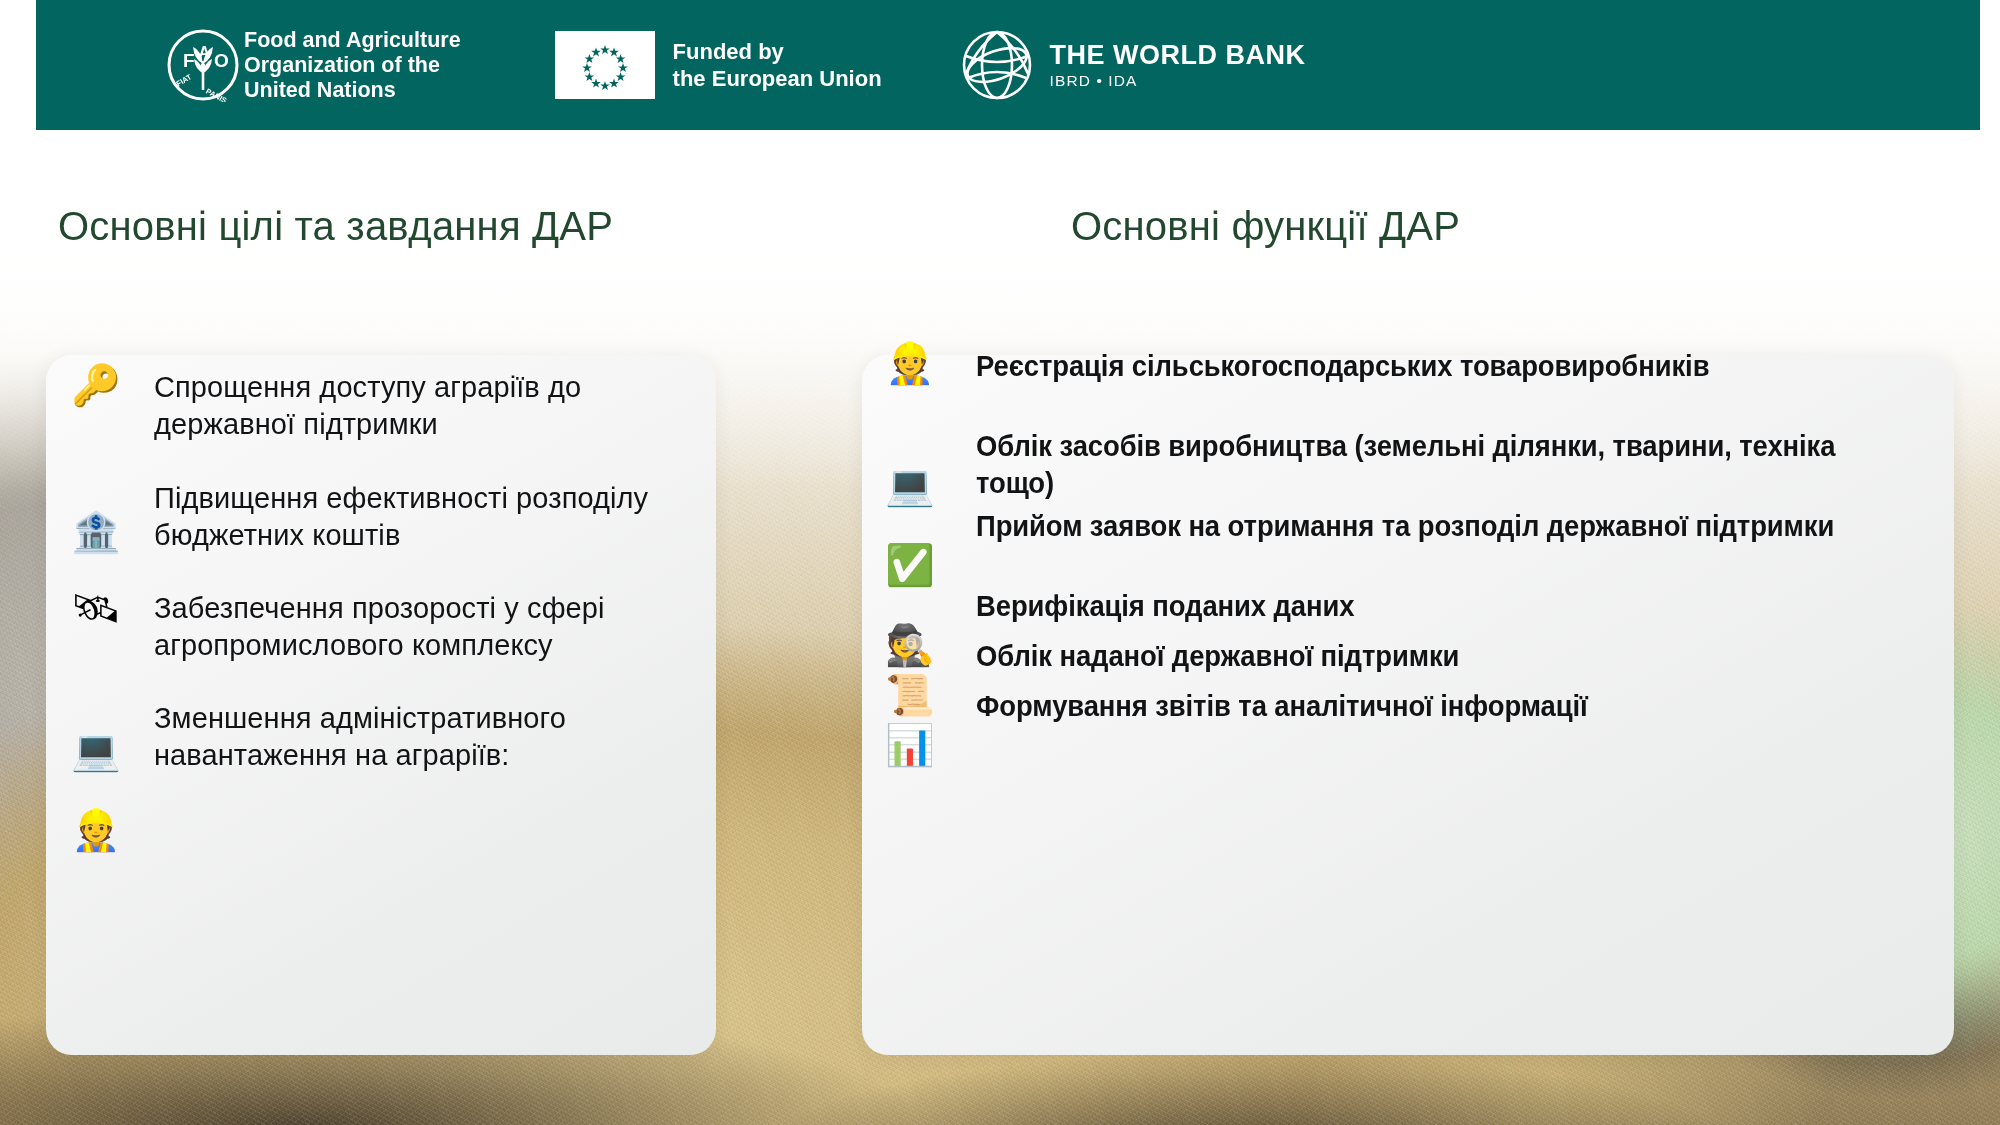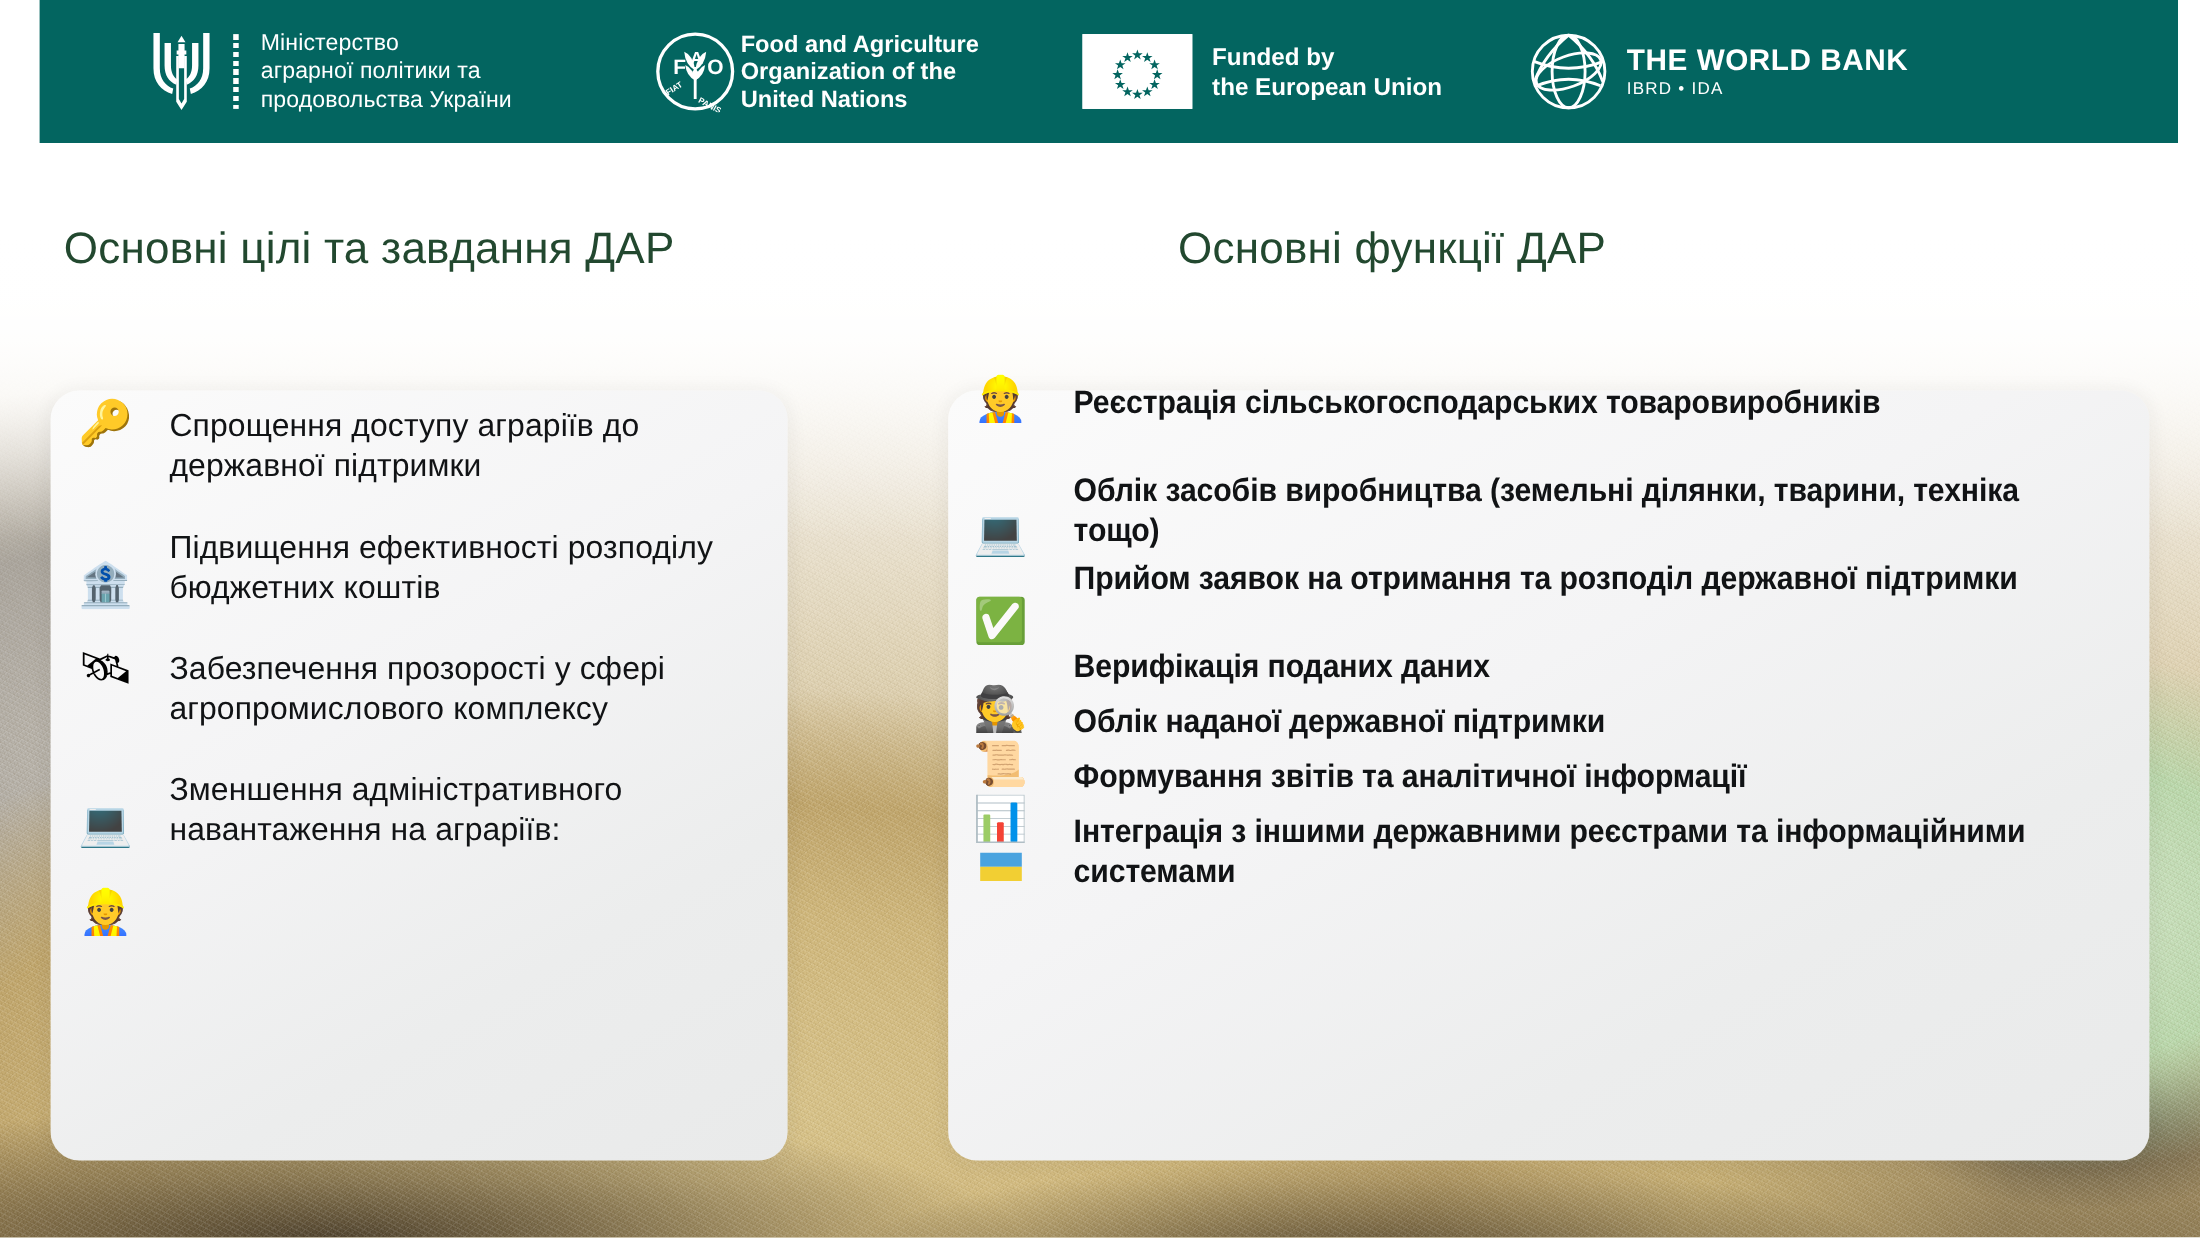--- a/index.html
+++ b/index.html
@@ -163,40 +163,20 @@
 <body>
 
 <div class="bg-photo">
   <div class="bg-grain"></div>
   <div class="bg-noise"></div>
   <div class="bg-top-fade"></div>
 </div>
 
 <div class="header-bar">
 
-  <div class="logo-block logo-ministry">
-    <svg class="trident" viewBox="0 0 58 74">
-      <g fill="#ffffff">
-        <path d="M29 72 L24.2 64.5 L24.2 23 L26.6 23 L26.6 62 L29 66 L31.4 62 L31.4 23 L33.8 23 L33.8 64.5 Z"></path>
-        <path d="M26.2 12 L31.8 12 L31.8 34 L26.2 34 Z"></path>
-        <path d="M29 4.5 L32.6 10.5 L25.4 10.5 Z"></path>
-        <path d="M3.5 2 L9.3 2 L9.3 34 C9.3 44 14.5 50 21.5 52.5 L20.5 57.4 C10.5 54.6 3.5 46.5 3.5 34 Z"></path>
-        <path d="M48.7 2 L54.5 2 L54.5 34 C54.5 46.5 47.5 54.6 37.5 57.4 L36.5 52.5 C43.5 50 48.7 44 48.7 34 Z"></path>
-        <path d="M13.6 11 L19.4 11 L19.4 31.5 C19.4 38 21.6 41.8 25.2 44.2 L24.2 49 C17.6 46.2 13.6 40.6 13.6 31.5 Z"></path>
-        <path d="M38.6 11 L44.4 11 L44.4 31.5 C44.4 40.6 40.4 46.2 33.8 49 L32.8 44.2 C36.4 41.8 38.6 38 38.6 31.5 Z"></path>
-        <path d="M24.6 18 L33.4 18 L33.4 21.5 L24.6 21.5 Z"></path>
-      </g>
-    </svg>
-    <div class="logo-divider"></div>
-    <div class="ministry-text">
-      <div>Міністерство</div>
-      <div>аграрної політики та</div>
-      <div>продовольства України</div>
-    </div>
-  </div>
 
   <div class="logo-block logo-fao">
     <svg class="fao-mark" viewBox="0 0 74 74">
       <circle cx="37" cy="37" r="34" fill="none" stroke="#fff" stroke-width="3"></circle>
       <text x="17" y="39" font-family="Liberation Sans, sans-serif" font-size="19" font-weight="bold" fill="#fff">F</text>
       <text x="32.5" y="30" font-family="Liberation Sans, sans-serif" font-size="16" font-weight="bold" fill="#fff">A</text>
       <text x="48" y="39" font-family="Liberation Sans, sans-serif" font-size="19" font-weight="bold" fill="#fff">O</text>
       <path d="M37 62 L37 33" stroke="#fff" stroke-width="2.6" fill="none"></path>
       <path d="M37 36 q-9 -5 -10 -17 q8 3 10 17 Z" fill="#fff"></path>
       <path d="M37 36 q9 -5 10 -17 q-8 3 -10 17 Z" fill="#fff"></path>
@@ -317,24 +297,15 @@
     <div class="row right-row" id="r-row-4">
       <span class="emoji">📜</span>
       <span class="txt right-txt">Облік наданої державної підтримки</span>
     </div>
 
     <div class="row right-row" id="r-row-5">
       <span class="emoji">📊</span>
       <span class="txt right-txt">Формування звітів та аналітичної інформації</span>
     </div>
 
-    <div class="row right-row" id="r-row-6">
-      <span class="emoji">
-        <svg width="38" height="26" viewBox="0 0 38 26">
-          <rect x="0" y="0" width="38" height="13" fill="#4aa3df"></rect>
-          <rect x="0" y="13" width="38" height="13" fill="#f2cf33"></rect>
-        </svg>
-      </span>
-      <span class="txt right-txt">Інтеграція з іншими державними реєстрами та інформаційними системами</span>
-    </div>
 
   </div>
 </div>
 
 </body></html>

